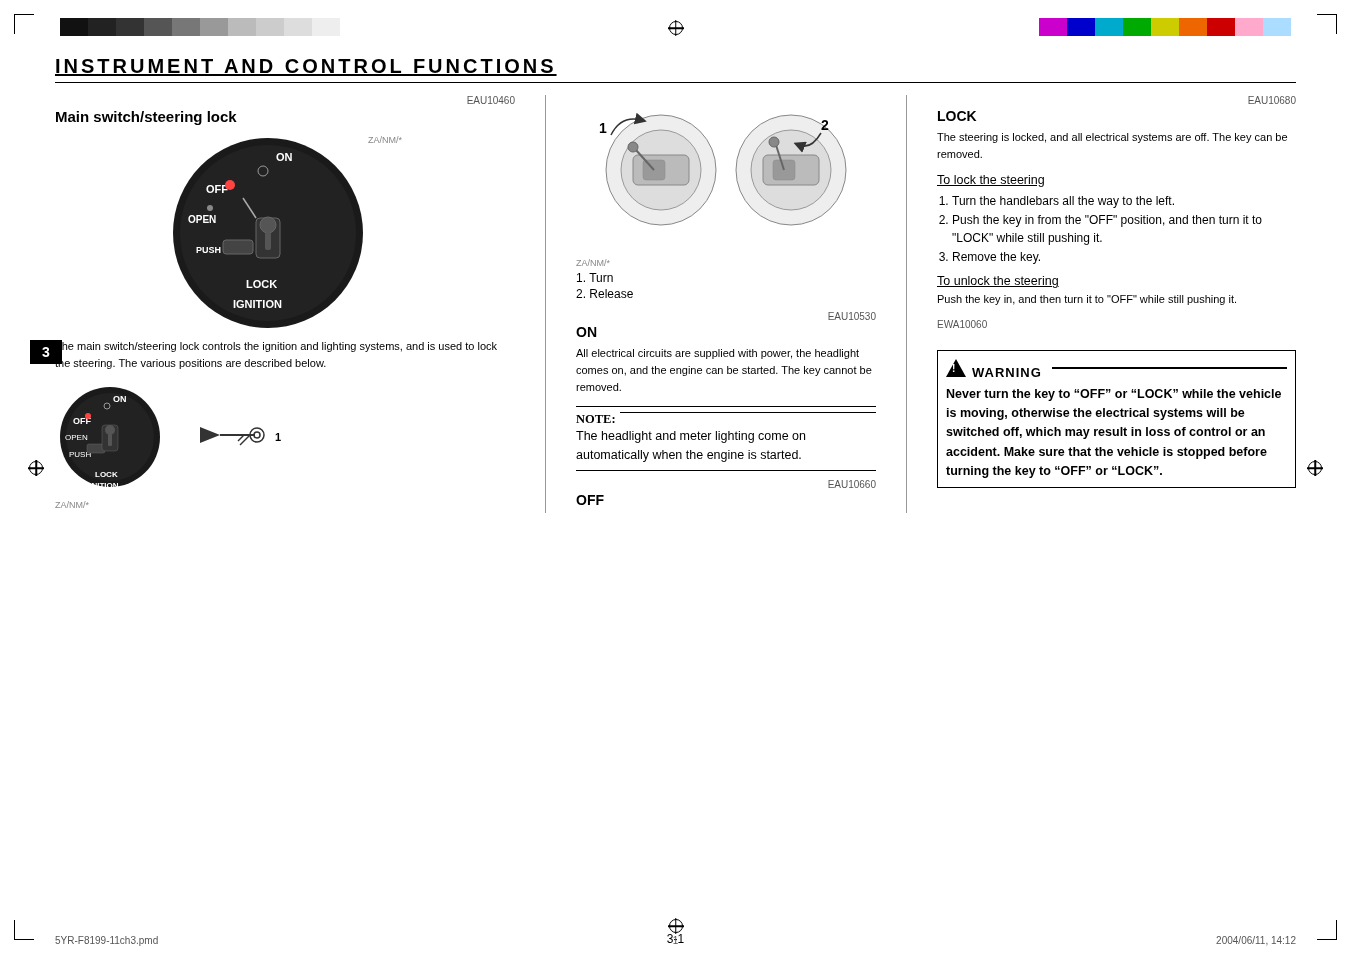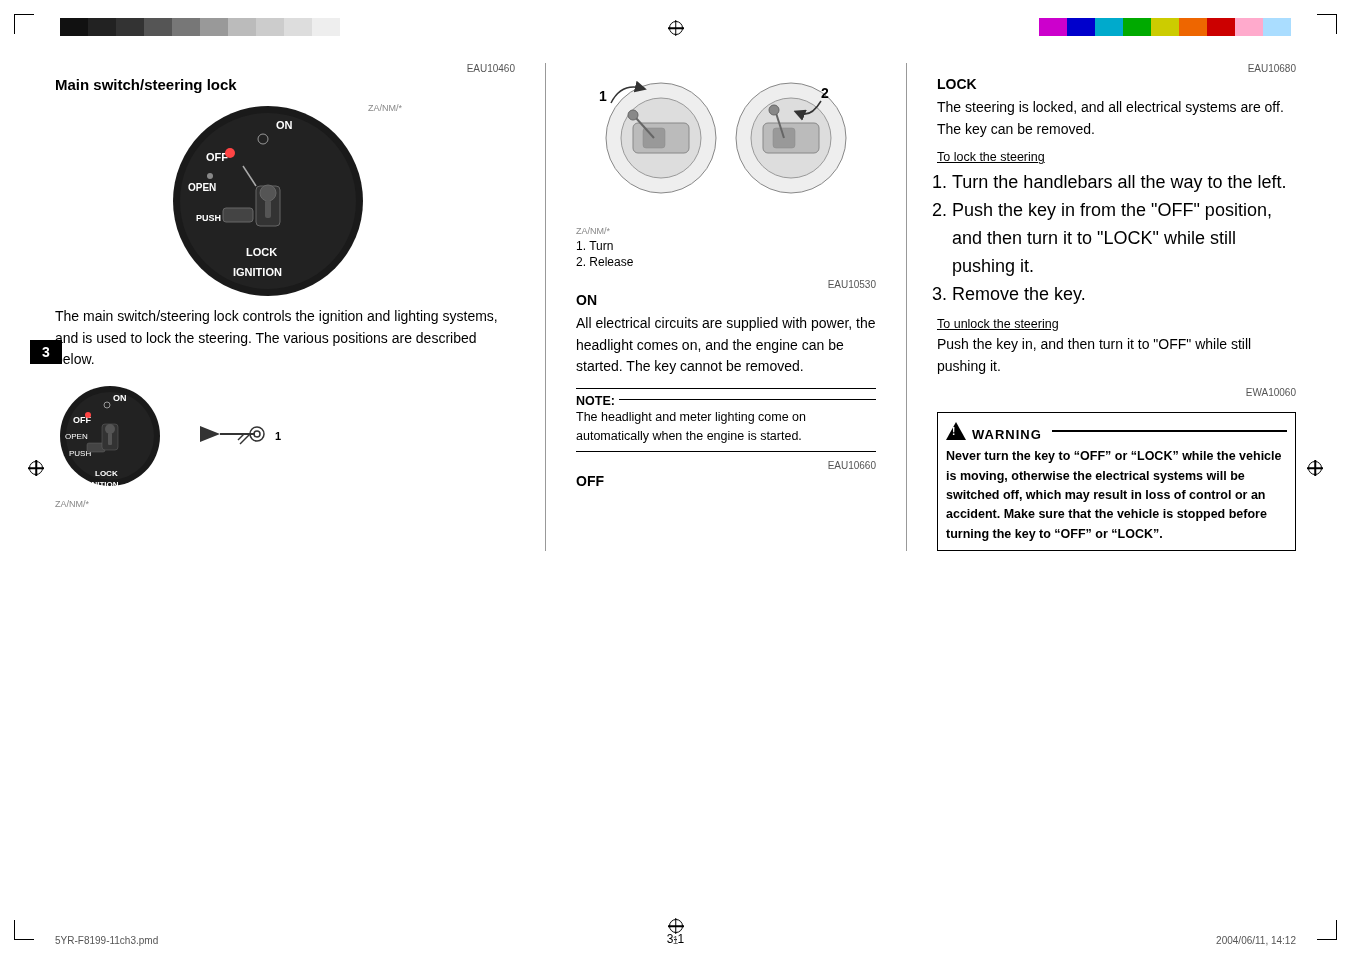--- a/index.html
+++ b/index.html
@@ -140,21 +140,21 @@
     }
 
     .section-title {
       font-size: 15px;
       font-weight: bold;
       margin-bottom: 8px;
     }
 
     
     .body-text {
-      font-size: 14px;
+      font-size: 11px;
       line-height: 1.55;
       margin-bottom: 10px;
     }
 
     
     .switch-diagram {
       display: flex;
       justify-content: center;
       margin: 10px 0;
       position: relative;
@@ -239,21 +239,21 @@
     }
     .warning-text {
       font-size: 12.5px;
       line-height: 1.55;
       font-weight: bold;
     }
 
     
     .step-list {
       margin: 5px 0 5px 15px;
-      font-size: 18px;
+      font-size: 12px;
       line-height: 1.55;
     }
 
     
     .underline-text {
       text-decoration: underline;
       font-size: 12.5px;
       margin-top: 8px;
       margin-bottom: 3px;
     }
@@ -368,20 +368,21 @@
 </div>
 
 <div class="right-reg-mark">
   <div class="reg-mark">
     <div class="reg-circle"></div>
   </div>
 </div>
 
 <div class="page-content">
 
+  <div class="page-title">INSTRUMENT  AND  CONTROL  FUNCTIONS</div>
 
   <div class="main-layout">
 
     <div class="left-column">
       <div class="section-code">EAU10460</div>
       <div class="section-title">Main switch/steering lock</div>
 
       <div class="switch-diagram switch-dial-large">
         <svg width="200" height="200" viewBox="0 0 200 200">
 
@@ -493,21 +494,21 @@
       </div>
       <div style="font-size:9px;color:#888;margin-bottom:3px;">ZA/NM/*</div>
       <div style="font-size:12px;margin-bottom:2px;">1.  Turn</div>
       <div style="font-size:12px;margin-bottom:10px;">2.  Release</div>
 
       <div class="subsection-code">EAU10530</div>
       <div class="subsection-title">ON</div>
       <div class="body-text">All electrical circuits are supplied with power, the headlight comes on, and the engine can be started. The key cannot be removed.</div>
 
       <div class="note-box">
-        <div style="display:flex;align-items:center;gap:4px;">
+        <div style="display:flex;align-items:flex-start;gap:4px;font-family:Liberation Serif, serif;">
           <span class="note-title">NOTE:</span>
           <div style="flex:1;border-bottom:1px solid #000;margin-bottom:3px;"></div>
         </div>
         <div class="note-text">The headlight and meter lighting come on automatically when the engine is started.</div>
       </div>
 
       <div class="subsection-code">EAU10660</div>
       <div class="subsection-title">OFF</div>
     </div>
 
@@ -521,21 +522,21 @@
       <div class="underline-text">To lock the steering</div>
       <ol class="step-list">
         <li>Turn the handlebars all the way to the left.</li>
         <li>Push the key in from the "OFF" position, and then turn it to "LOCK" while still pushing it.</li>
         <li>Remove the key.</li>
       </ol>
 
       <div class="underline-text">To unlock the steering</div>
       <div class="body-text">Push the key in, and then turn it to "OFF" while still pushing it.</div>
 
-      <div style="font-size:10px;color:#555;text-align:right;margin-bottom:14px;">EWA10060</div>
+      <div style="font-size:10px;color:#555;margin-bottom:20px;">EWA10060</div>
       <div class="warning-box">
         <div class="warning-header">
           <div class="warning-triangle"></div>
           <div class="warning-title">WARNING</div>
           <div style="flex:1;border-bottom:2px solid #000;margin-left:4px;"></div>
         </div>
         <div class="warning-text">Never turn the key to “OFF” or “LOCK” while the vehicle is moving, otherwise the electrical systems will be switched off, which may result in loss of control or an accident. Make sure that the vehicle is stopped before turning the key to “OFF” or “LOCK”.</div>
       </div>
     </div>
   </div>

